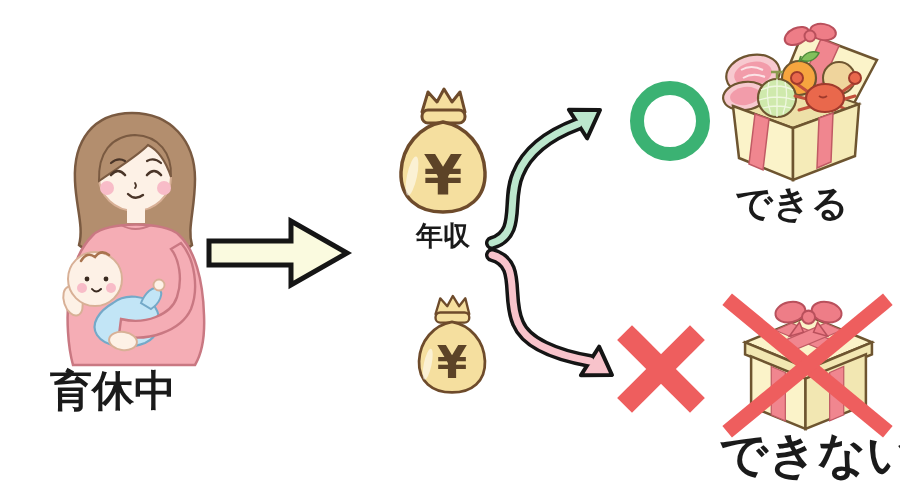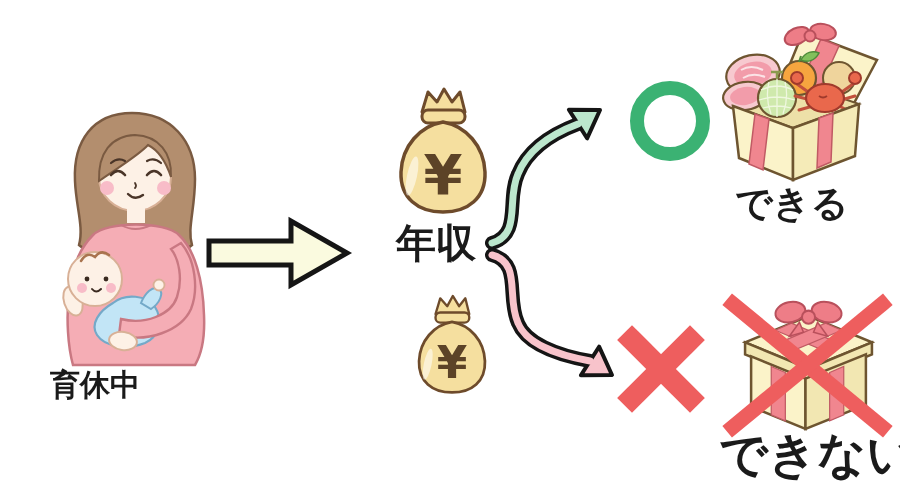--- a/index.html
+++ b/index.html
@@ -49,35 +49,35 @@
 
     <path d="M 78,198 C 90,188 112,190 120,202 C 128,214 124,232 110,238 C 92,245 70,242 62,230 C 55,219 64,206 78,198 Z" fill="#C2E5F6" stroke="#74A9C8" stroke-width="2.2"></path>
     <path d="M 106,198 C 110,188 118,180 124,184 C 129,188 125,198 116,204 Z" fill="#C2E5F6" stroke="#74A9C8" stroke-width="2"></path>
     <circle cx="124" cy="180" r="5.5" fill="#FDF1E6" stroke="#D8B096" stroke-width="1.8"></circle>
     <path d="M 92,238 Q 100,230 112,232" fill="none" stroke="#74A9C8" stroke-width="1.8"></path>
 
     <path d="M 146,138 C 160,154 164,184 156,204 C 146,226 112,238 84,230 L 86,214 C 110,220 136,210 142,192 C 148,174 144,154 136,144 Z" fill="#F5ADB5" stroke="#C97882" stroke-width="2.4"></path>
     <ellipse cx="88" cy="236" rx="14" ry="9" transform="rotate(8 88 236)" fill="#FDF1E6" stroke="#D8B096" stroke-width="2"></ellipse>
   </svg>
 
-  <div class="abs caption" style="left:50px;top:370px;font-size:30px">育休中</div>
+  <div class="abs caption" style="left:50px;top:370px;font-size:42px">育休中</div>
 
   <svg class="abs" style="left:203px;top:212px" width="150" height="82" viewBox="0 0 150 82">
     <polygon points="6,29 88,29 88,9 144,41 88,73 88,53 6,53" stroke="#151515" stroke-width="5" stroke-linejoin="miter" fill="#FAFADF"></polygon>
   </svg>
 
   <svg class="abs" style="left:392px;top:84px" width="102" height="135" viewBox="0 0 102 135">
     <path d="M 30,28 L 36,8 L 45,18 L 52,5 L 60,18 L 68,8 L 73,28 Z" fill="#F5DF9F" stroke="#6E4B2B" stroke-width="3" stroke-linejoin="round"></path>
     <rect x="30" y="26" width="43" height="13" rx="6" fill="#F5DF9F" stroke="#6E4B2B" stroke-width="3"></rect>
     <path d="M 51,38 C 28,42 10,62 9,88 C 8,114 26,128 51,128 C 76,128 94,114 93,88 C 92,62 74,42 51,38 Z" fill="#F5DF9F" stroke="#6E4B2B" stroke-width="3.5"></path>
     <ellipse cx="20" cy="92" rx="5" ry="20" transform="rotate(12 20 92)" fill="rgba(255,255,255,0.55)"></ellipse>
     <text x="51" y="110" text-anchor="middle" font-size="56" font-weight="bold" fill="#5C4327" font-family="'DejaVu Sans', sans-serif">¥</text>
   </svg>
 
-  <div class="abs caption" style="left:396px;top:223px;font-size:40px">年収</div>
+  <div class="abs caption" style="left:416px;top:223px;font-size:27px">年収</div>
 
   <svg class="abs" style="left:412px;top:292px" width="80" height="106" viewBox="0 0 102 135">
     <path d="M 30,28 L 36,8 L 45,18 L 52,5 L 60,18 L 68,8 L 73,28 Z" fill="#F5DF9F" stroke="#6E4B2B" stroke-width="3" stroke-linejoin="round"></path>
     <rect x="30" y="26" width="43" height="13" rx="6" fill="#F5DF9F" stroke="#6E4B2B" stroke-width="3"></rect>
     <path d="M 51,38 C 28,42 10,62 9,88 C 8,114 26,128 51,128 C 76,128 94,114 93,88 C 92,62 74,42 51,38 Z" fill="#F5DF9F" stroke="#6E4B2B" stroke-width="3.5"></path>
     <ellipse cx="20" cy="92" rx="5" ry="20" transform="rotate(12 20 92)" fill="rgba(255,255,255,0.55)"></ellipse>
     <text x="51" y="110" text-anchor="middle" font-size="56" font-weight="bold" fill="#5C4327" font-family="'DejaVu Sans', sans-serif">¥</text>
   </svg>
 
   <svg class="abs" style="left:480px;top:88px" width="130" height="170" viewBox="0 0 130 170">

